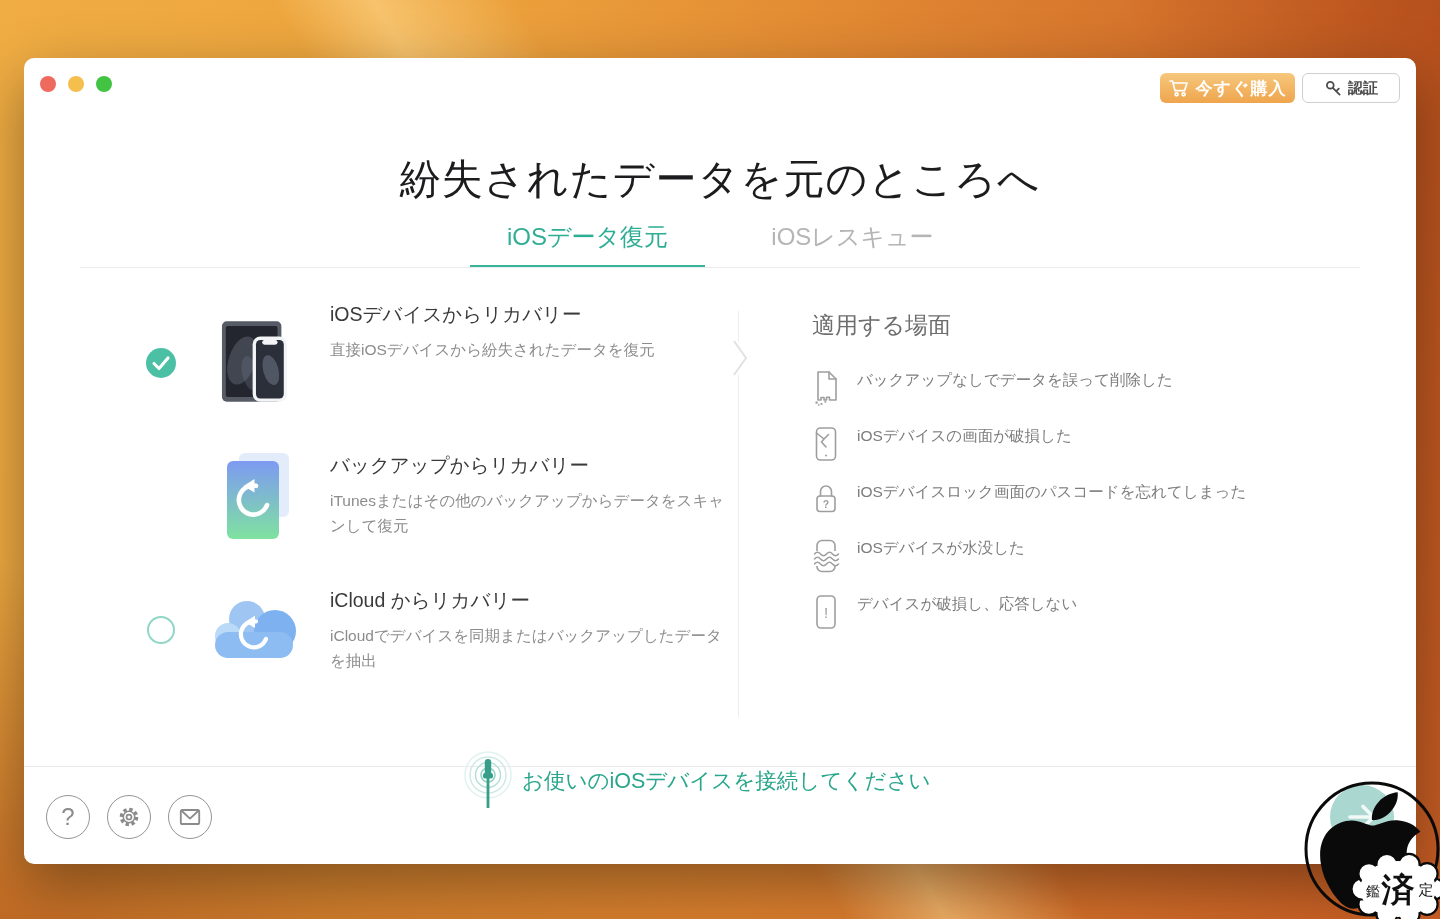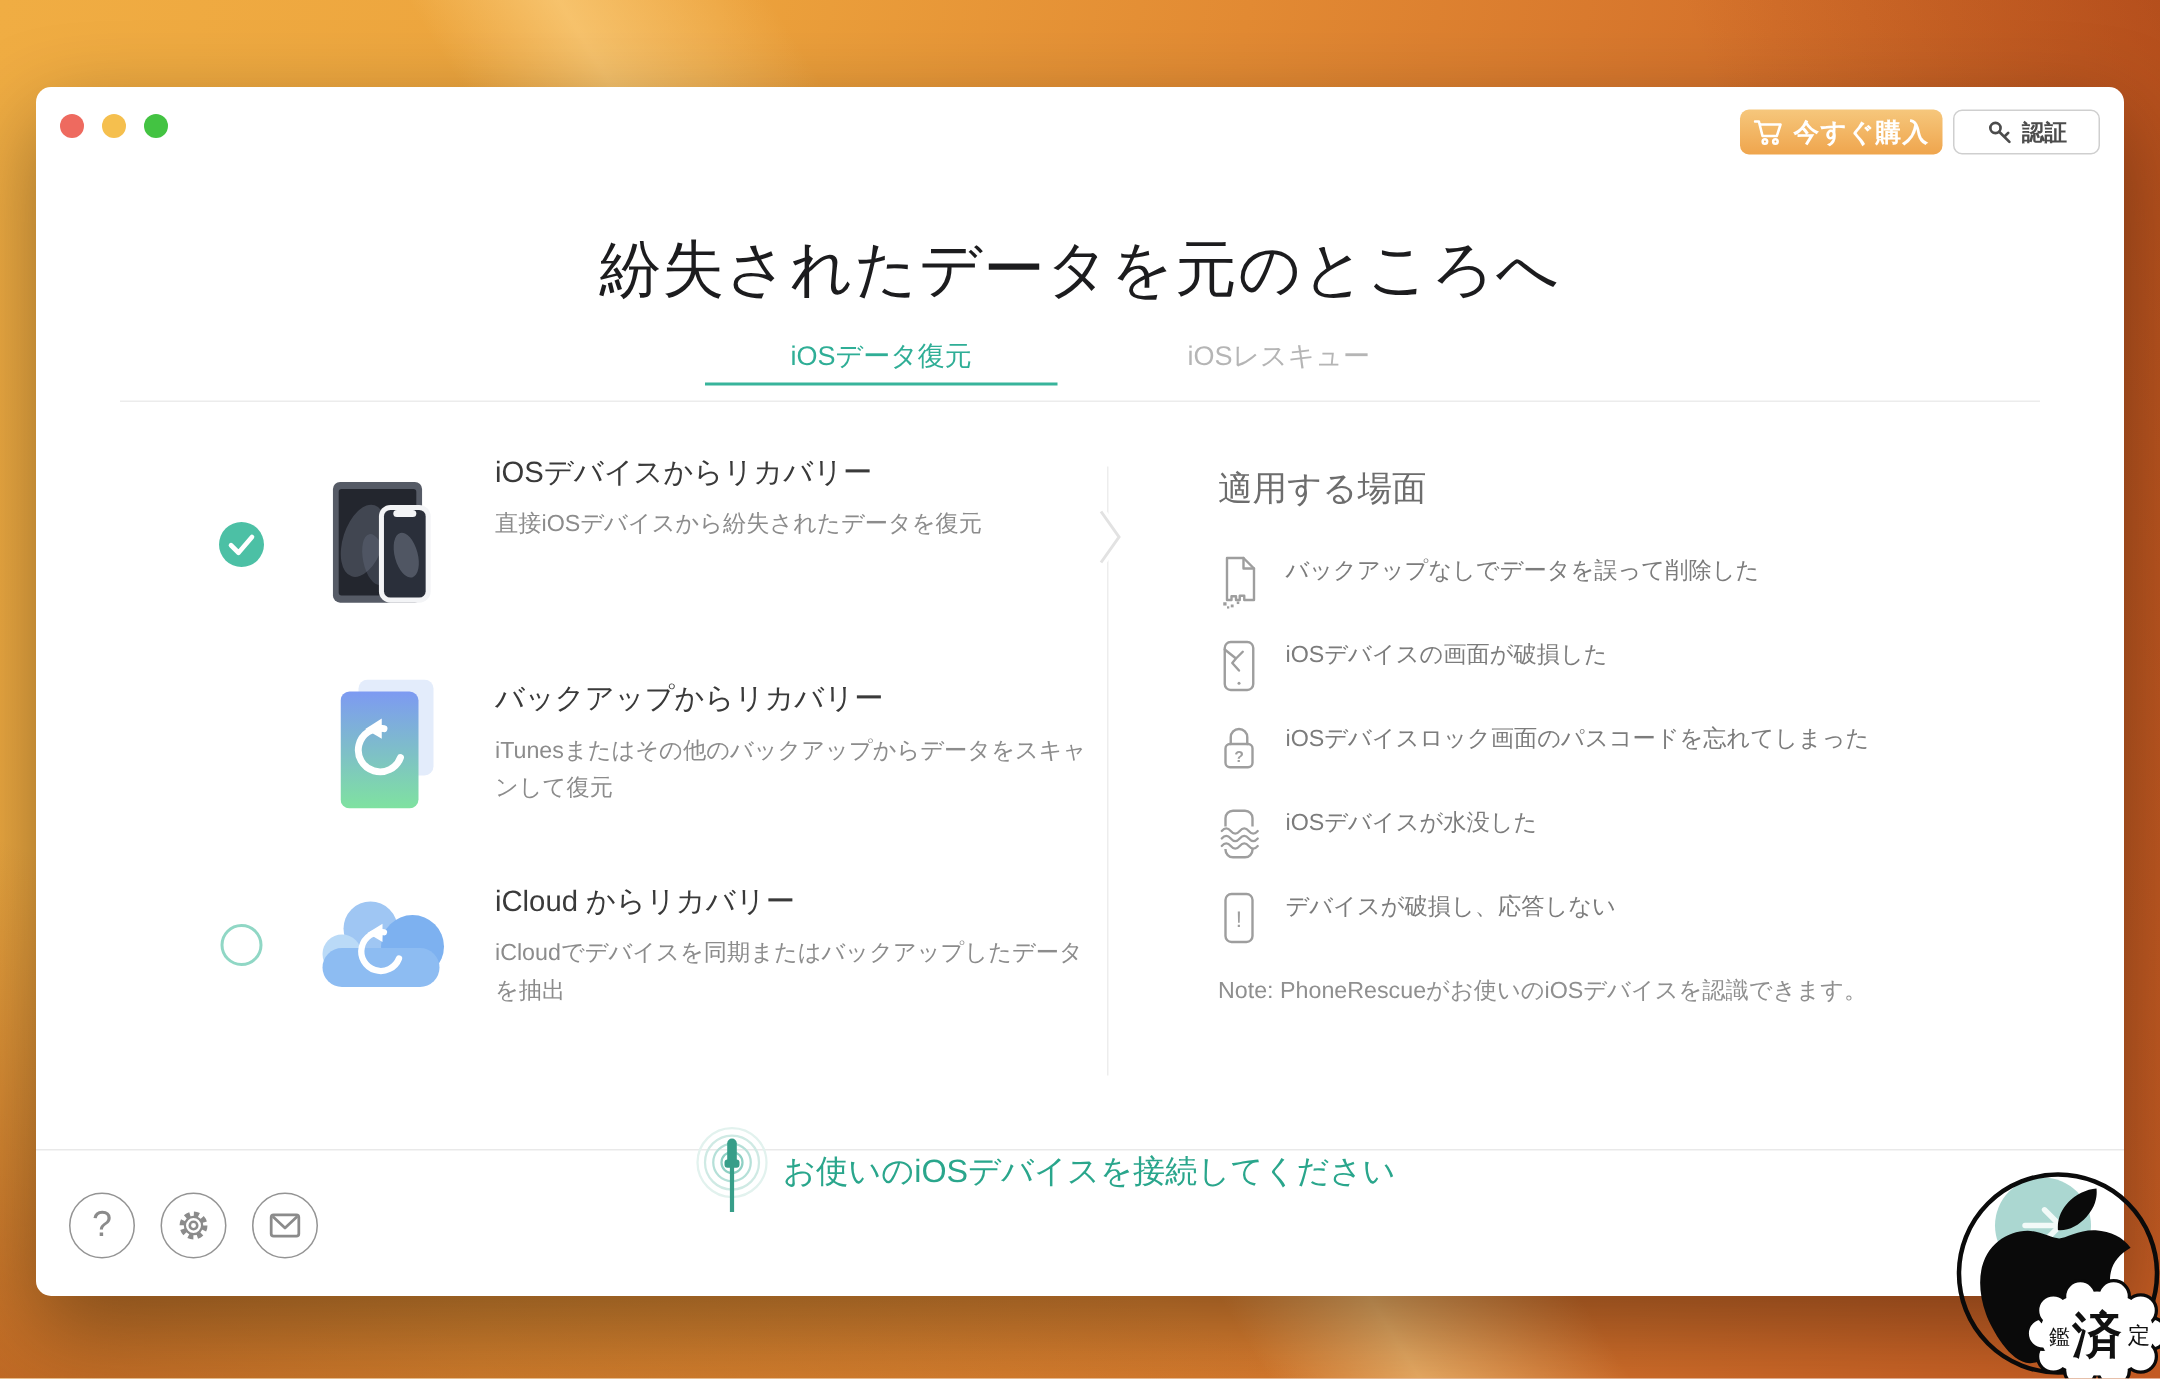--- a/index.html
+++ b/index.html
@@ -30,21 +30,21 @@
   }
   .auth-btn {
     position:absolute; left:1278px; top:15px; width:98px; height:30px; border-radius:6px;
     background:#fff; border:1px solid #cfcfcf; color:#4c4c4c; font-size:15px; font-weight:600;
     display:flex; align-items:center; justify-content:center; gap:5px; cursor:pointer;
   }
   .headline { position:absolute; top:94px; left:0; width:100%; text-align:center;
     font-size:41px; font-weight:300; color:#1c1c1e; letter-spacing:1px; margin:0; }
   
   .tabs { position:absolute; top:166px; left:0; width:100%; display:flex; justify-content:center; gap:30px; }
-  .tab { width:235px; text-align:center; font-size:18px; line-height:26px; padding-bottom:5px; color:#b5b5b5; cursor:pointer; }
+  .tab { width:235px; text-align:center; font-size:24px; line-height:26px; padding-bottom:15px; color:#b5b5b5; cursor:pointer; }
   .tab.active { color:#2fae96; border-bottom:2px solid #38b49b; }
   .tabs-hairline { position:absolute; top:209px; left:56px; right:56px; height:1px; background:#ececec; }
   
   .vdivider { position:absolute; left:714px; top:253px; width:1px; height:406px; background:#ededed; }
   .divider-chevron { position:absolute; left:707px; top:280px; }
   .radio-check { position:absolute; left:122px; top:290px; }
   .radio-empty { position:absolute; left:123px; top:558px; width:28px; height:28px;
     border:2px solid #90d7c5; border-radius:50%; background:#fff; cursor:pointer; }
   .opt-icon-1 { position:absolute; left:197px; top:261px; }
   .opt-icon-2 { position:absolute; left:203px; top:395px; }
@@ -224,21 +224,20 @@
     </div>
 
     <div class="scen-row">
       <svg width="28" height="36" viewBox="0 0 28 36">
         <rect x="5" y="2" width="18" height="32" rx="4" fill="none" stroke="#9e9e9e" stroke-width="1.6"></rect>
         <text x="14" y="24" font-size="15" fill="#9e9e9e" text-anchor="middle">!</text>
       </svg>
       <span class="scen-text">デバイスが破損し、応答しない</span>
     </div>
 
-    <div class="scen-note">Note: PhoneRescueがお使いのiOSデバイスを認識できます。</div>
   </div>
 
   <div class="footer-hairline"></div>
 
   <div class="fbtn help">
     <span class="qmark">?</span>
   </div>
   <div class="fbtn settings">
     <svg width="26" height="26" viewBox="0 0 24 24">
       <g fill="none" stroke="#8b8b8b">

